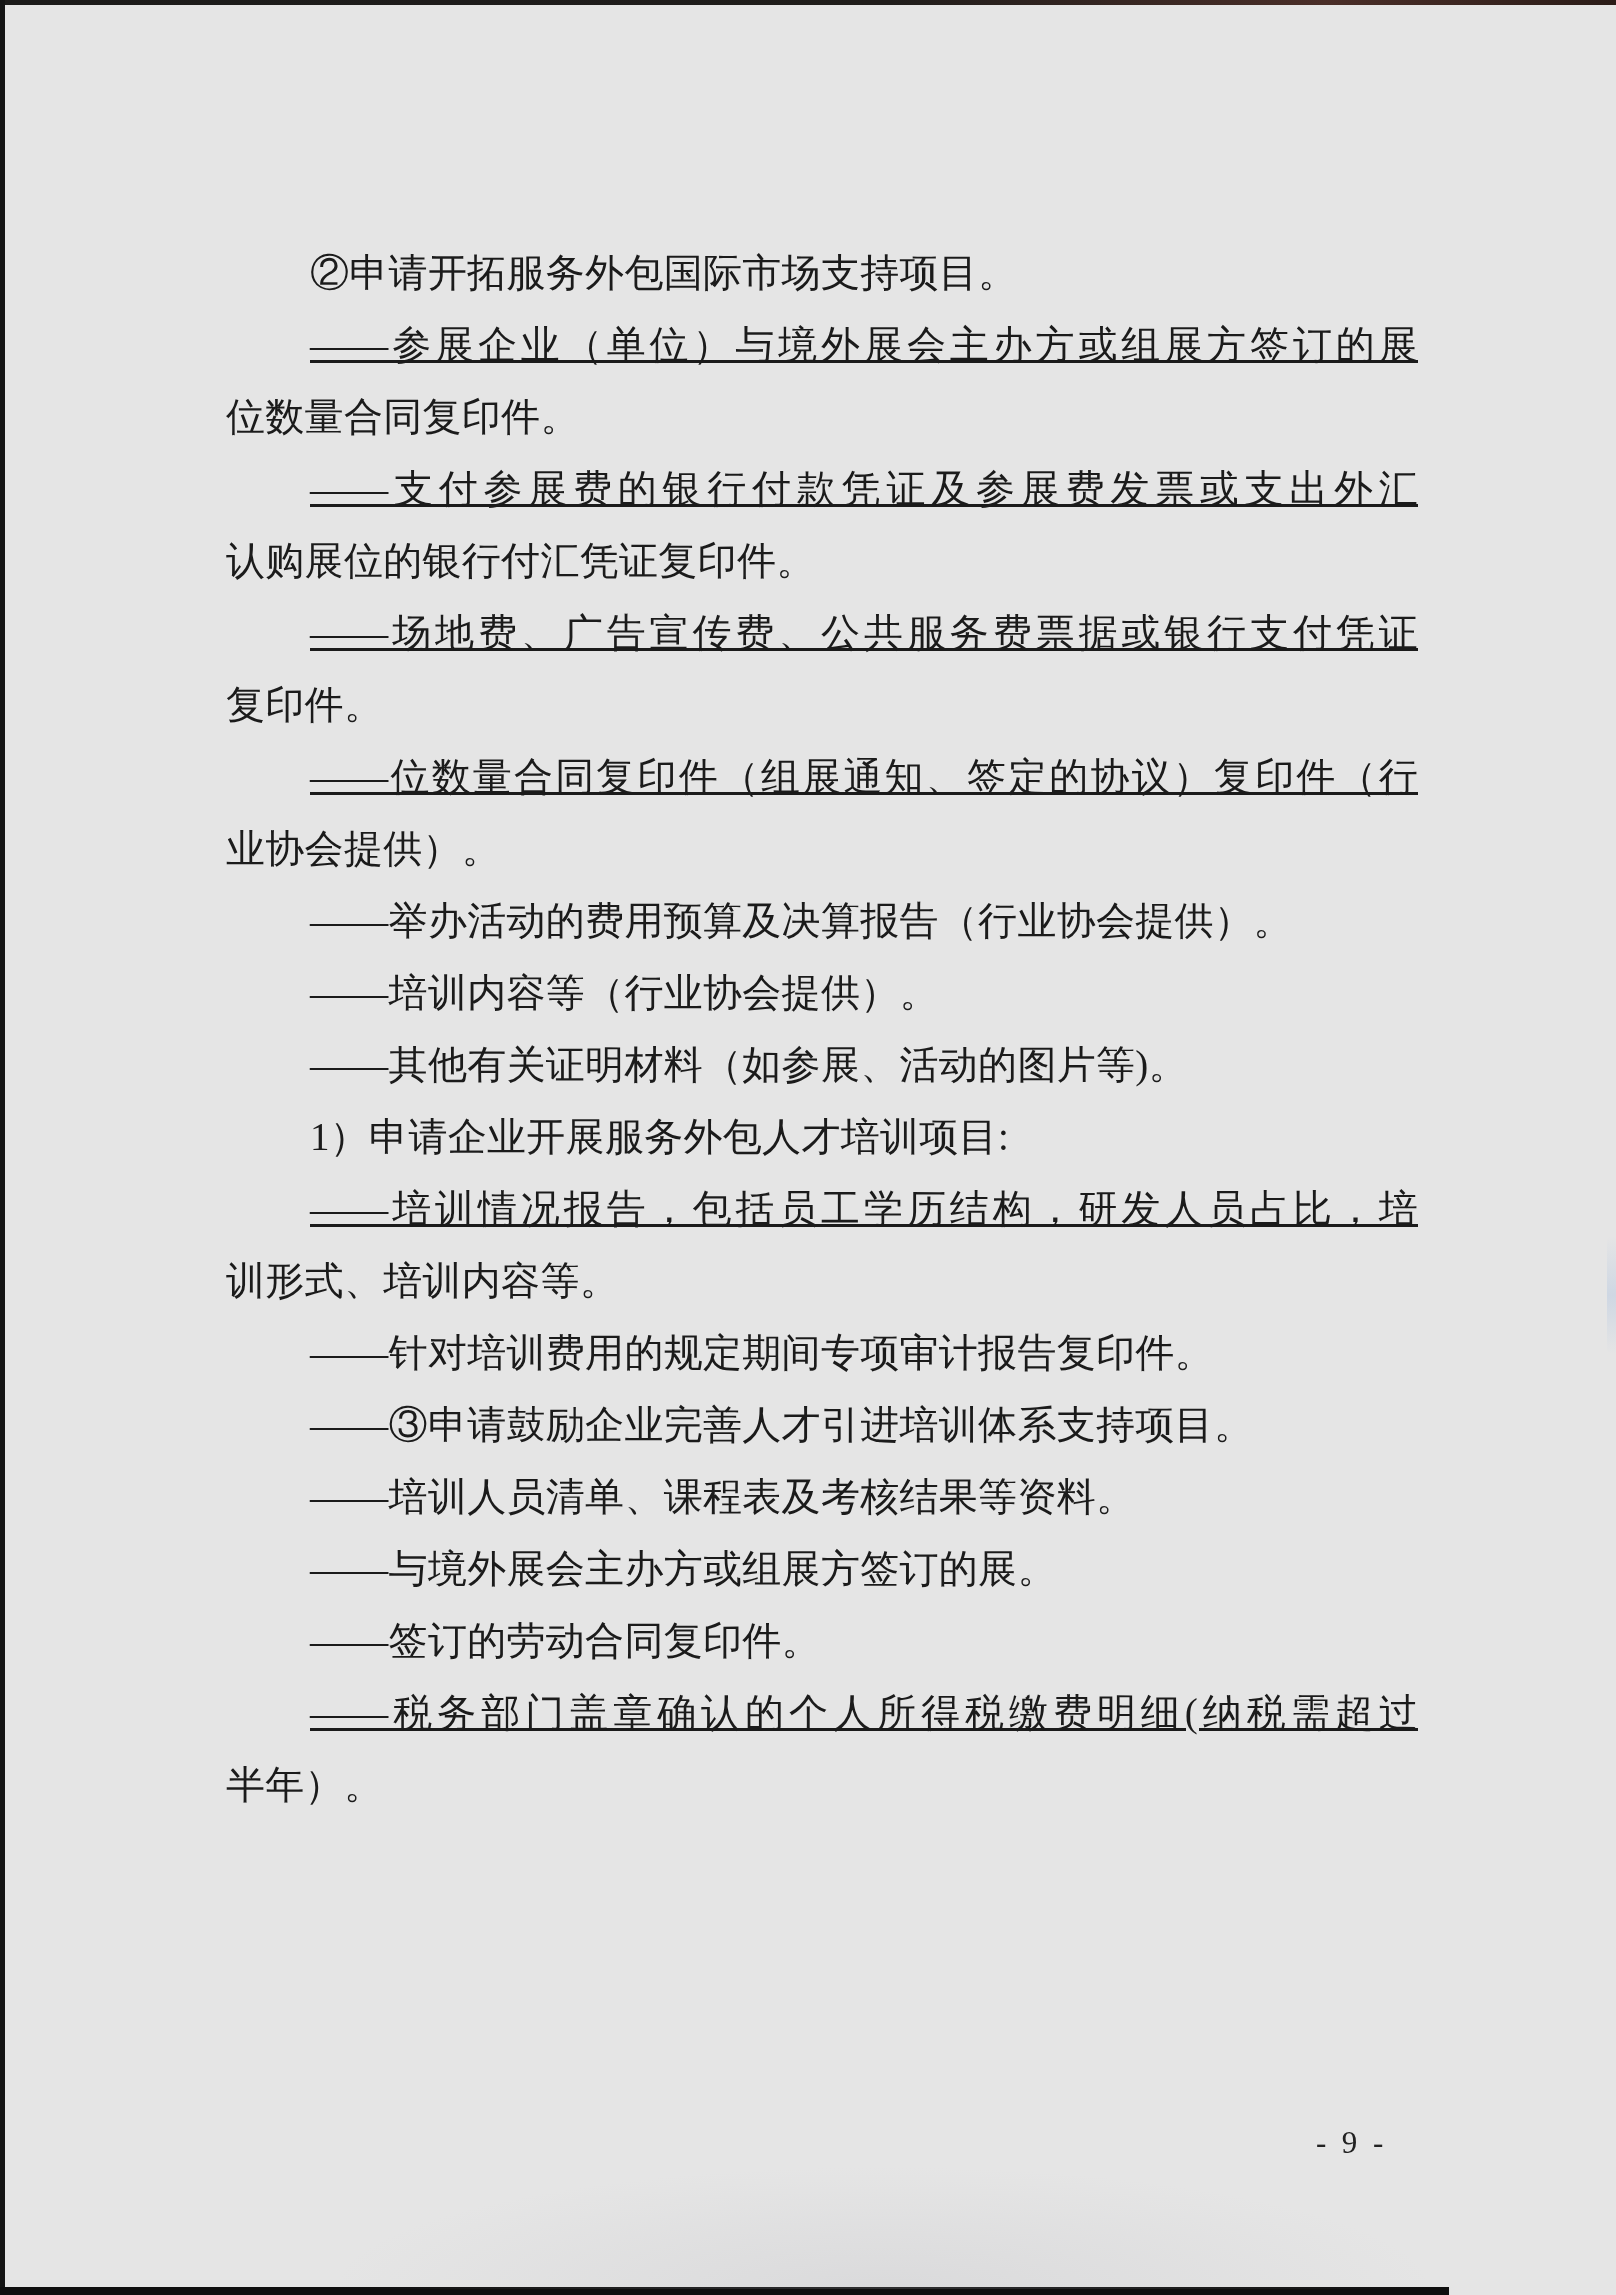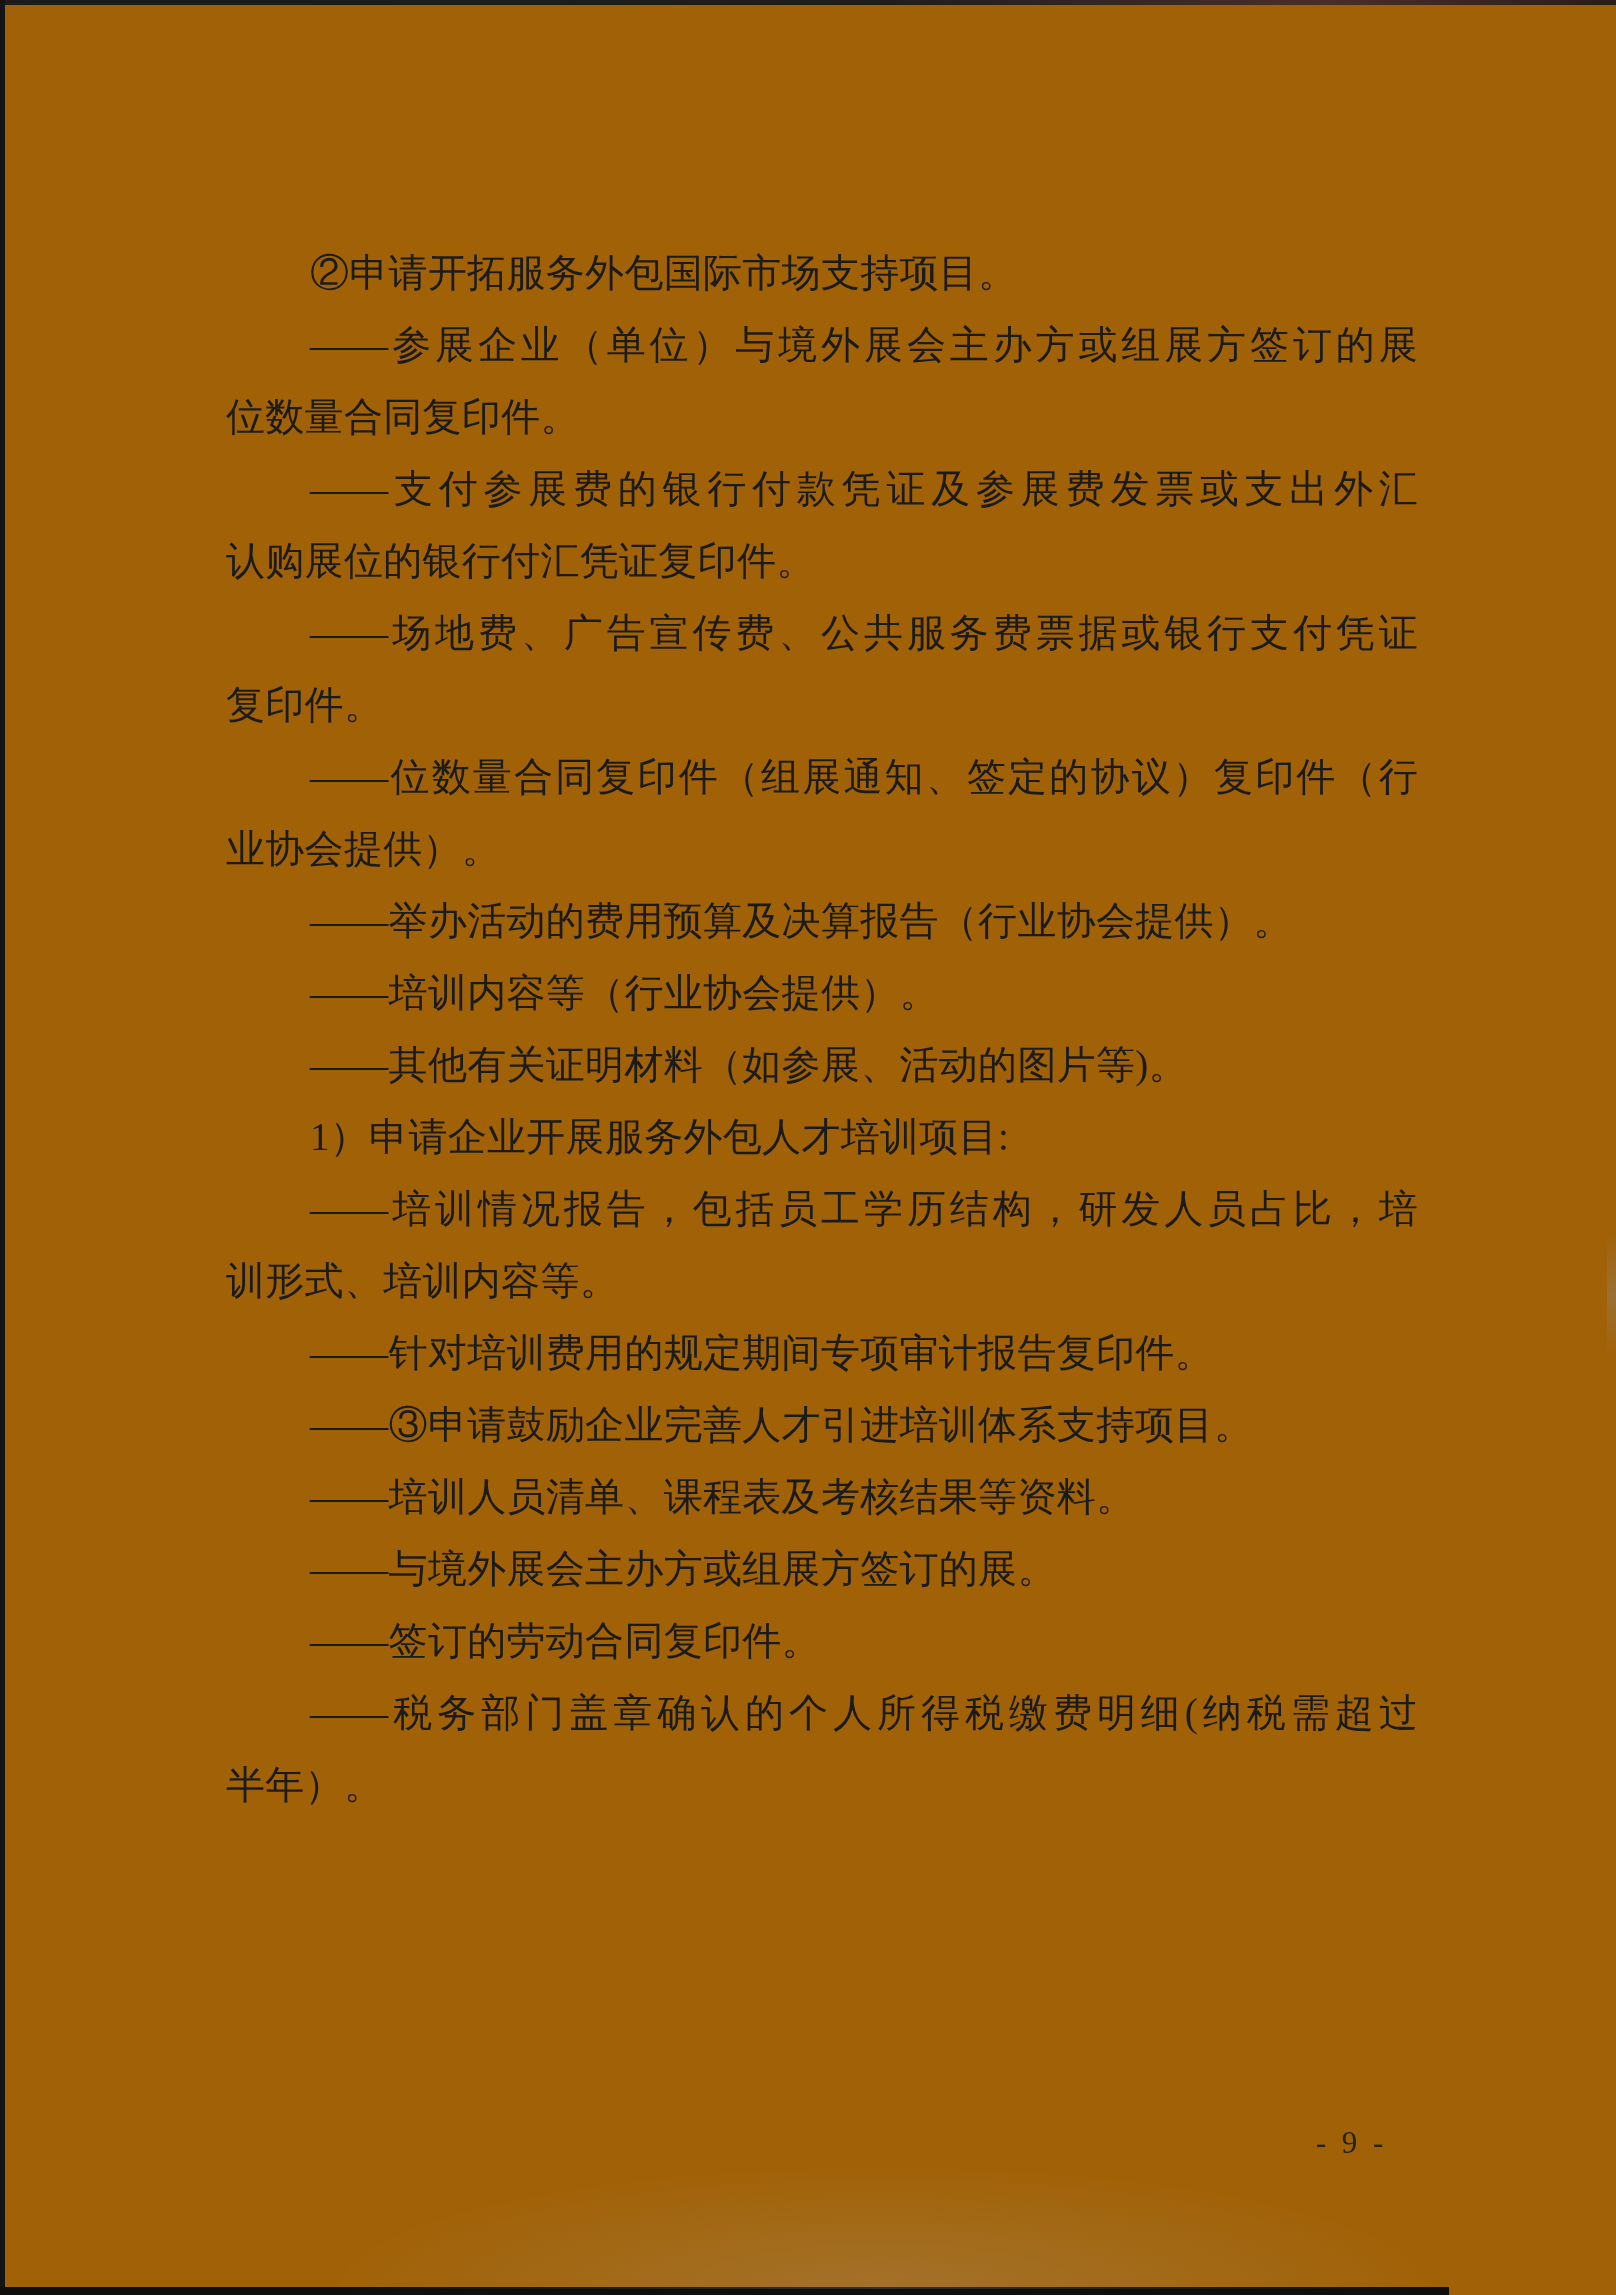--- a/index.html
+++ b/index.html
@@ -10,21 +10,21 @@
   body {
     width: 1617px;
     height: 2295px;
     position: relative;
     overflow: hidden;
     font-family: "Liberation Serif", "DejaVu Serif", serif;
   }
   .page {
     position: absolute;
     inset: 0;
-    background: #a16207;
+    background: #e5e5e5;
   }
   
   .edge-top {
     position: absolute;
     top: 0; left: 0;
     width: 1617px; height: 4.6px;
     background: linear-gradient(to right, #1c1b1a 0%, #201d1b 55%, #4a2e28 82%, #2b1c18 100%);
   }
   .edge-left {
     position: absolute;
@@ -67,20 +67,21 @@
   .line {
     height: 72px;
     overflow: hidden;
   }
   .line.indent {
     text-indent: 84px;
   }
   .line.stretch {
     text-align: justify;
     text-align-last: justify;
+    text-decoration: underline;
   }
   .pagenum {
     position: absolute;
     left: 1316px;
     top: 2125px;
     font-size: 31px;
     color: #222222;
     letter-spacing: 3.9px;
     white-space: nowrap;
   }

